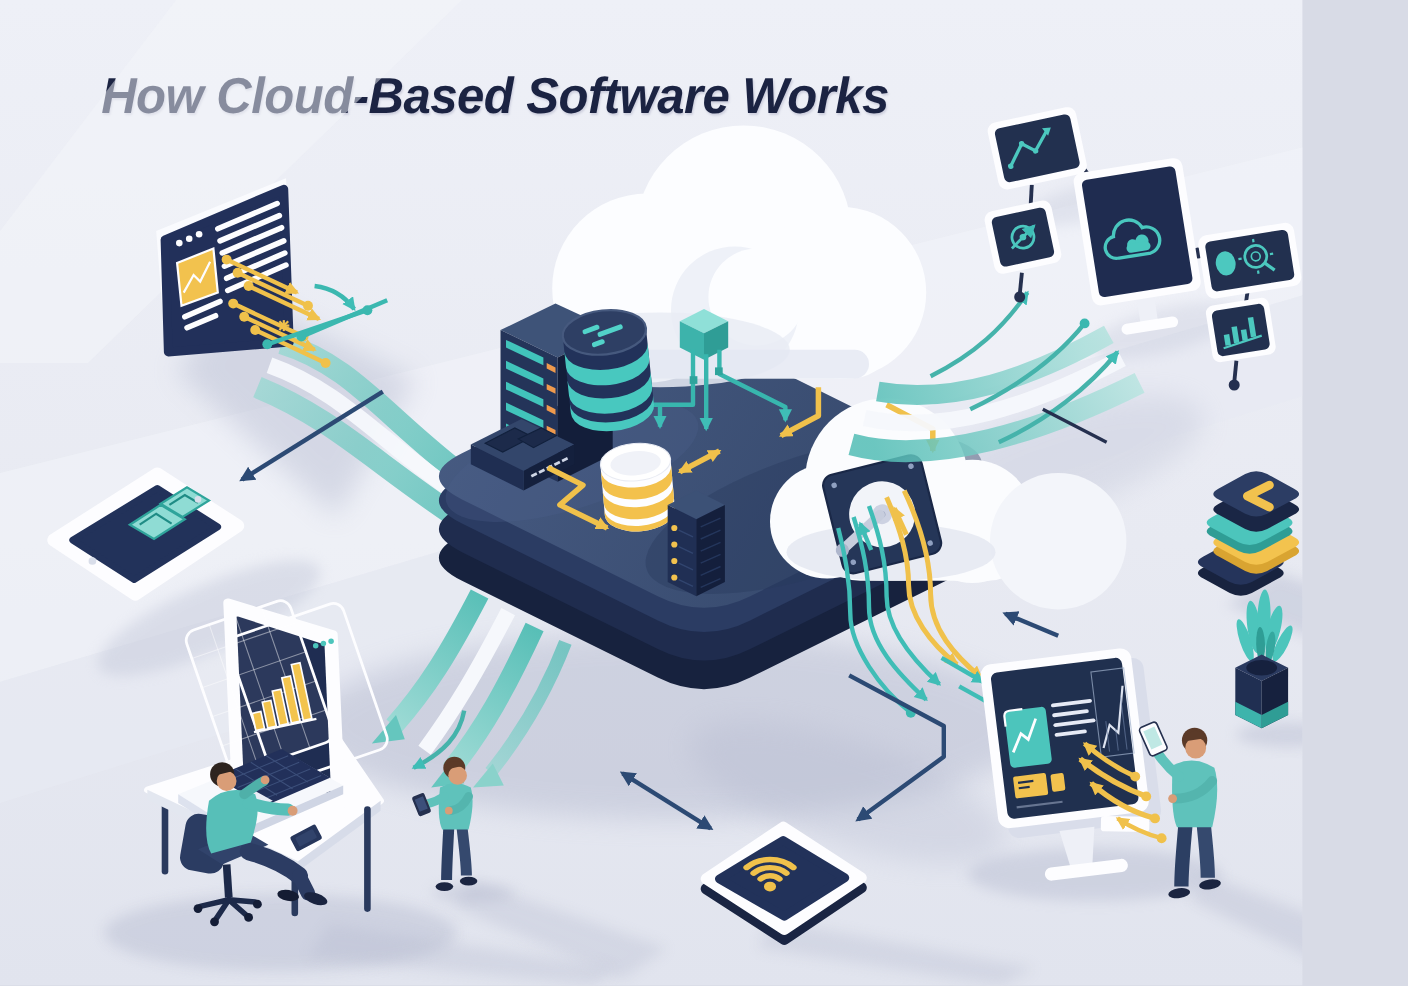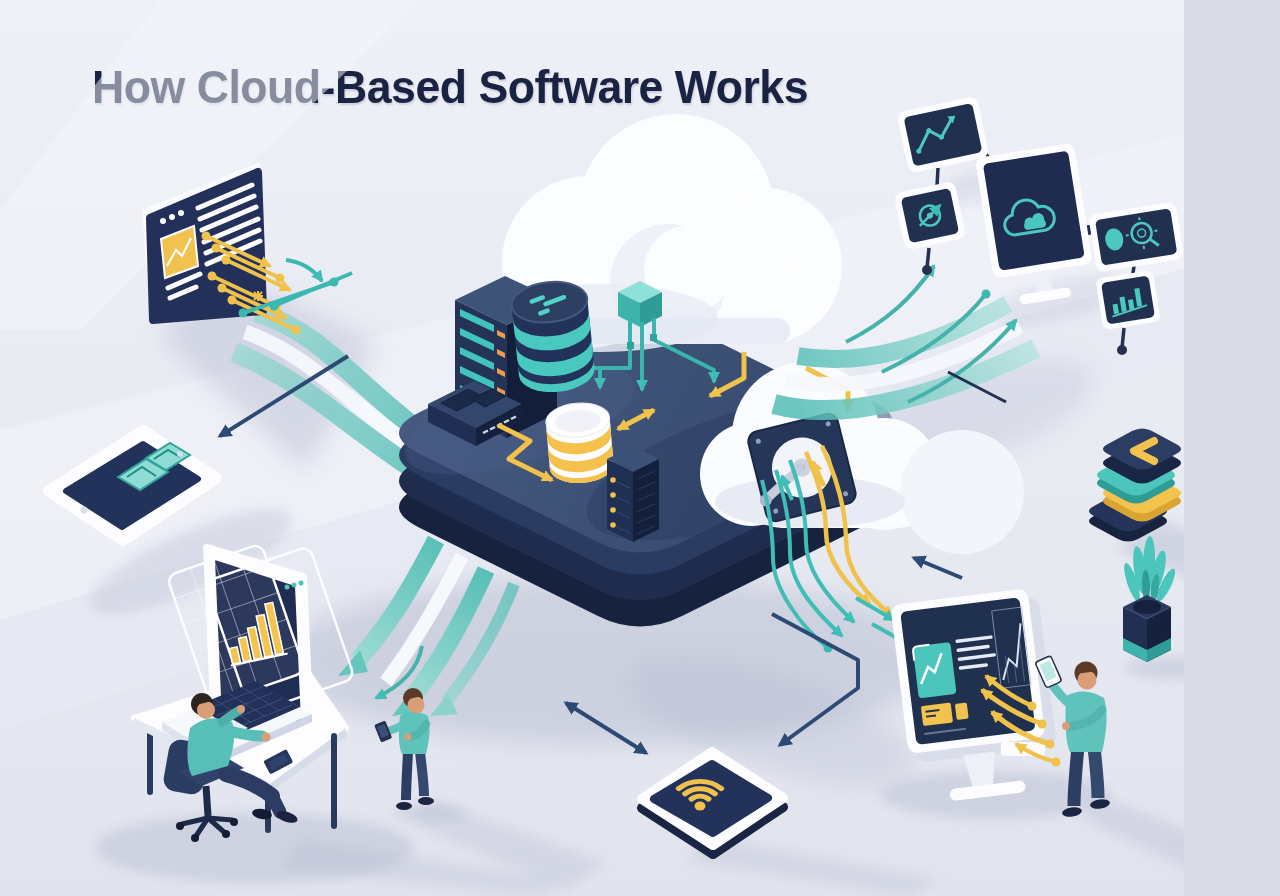--- a/index.html
+++ b/index.html
@@ -1,17 +1,17 @@
 <!DOCTYPE html>
 <html><head>
 <meta charset="utf-8">
 <style>
   html,body{margin:0;padding:0;background:#d8dbe6;font-family:"Liberation Sans",sans-serif;}
   .canvas{position:relative;width:1184px;height:896px;overflow:hidden;
-          background:linear-gradient(180deg,#eef0f7 0%,#e8eaf2 55%,#e1e4ee 100%);}
+          background:linear-gradient(180deg,#eef0f7 0%,#e8eaf2 55%,#e1e4ee 100%);font-style:italic;}
   .title{position:absolute;left:92px;top:60px;margin:0;
          font-size:46px;font-weight:bold;color:#1b2342;letter-spacing:-.5px;
          transform:scaleX(.97);transform-origin:left top;
          text-shadow:1px 2px 2px rgba(60,60,110,.18);}
   svg{position:absolute;left:0;top:0;}
 </style>
 </head>
 <body>
 
 <div class="canvas">

